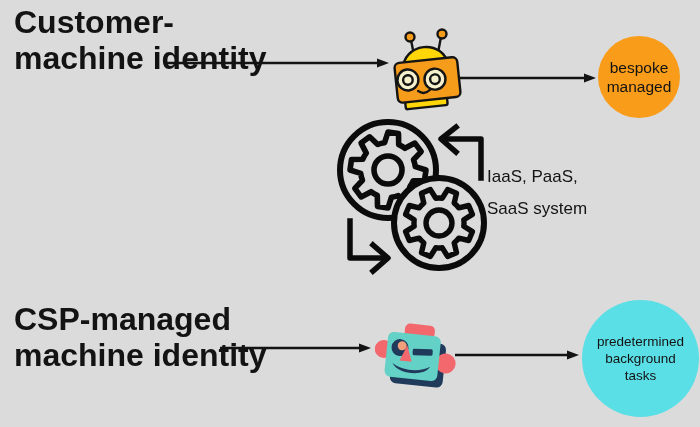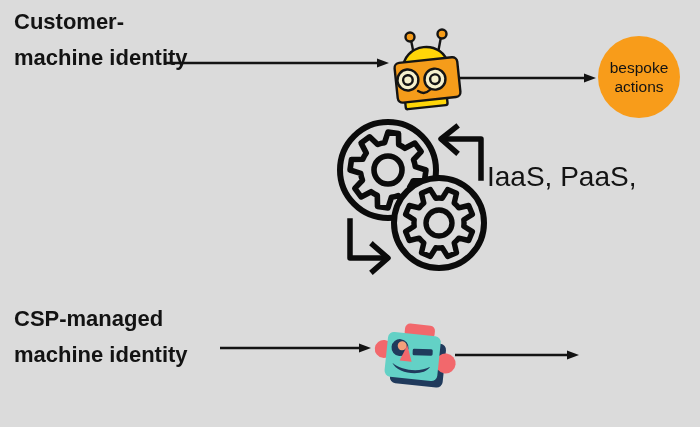--- a/index.html
+++ b/index.html
@@ -1,23 +1,23 @@
 <!DOCTYPE html>
 <html><head>
 <meta charset="utf-8">
 <style>
   html,body{margin:0;padding:0;background:#DBDBDB;}
   .stage{position:relative;width:700px;height:427px;background:#DBDBDB;overflow:hidden;
          font-family:"Liberation Sans",sans-serif;color:#131313;}
-  .headline{position:absolute;font-size:22px;line-height:36px;}
+  .headline{position:absolute;font-size:32px;line-height:36px;}
   .headline .ln{display:block;white-space:nowrap;font-weight:bold;}
   .headline .b{font-weight:bold;}
   #label-top{left:14px;top:4px;}
   #label-bottom{left:14px;top:294px;margin-top:7px;}
-  .sysline{position:absolute;left:487px;top:161px;font-size:28px;line-height:32px;}
+  .sysline{position:absolute;left:487px;top:161px;font-size:17px;line-height:32px;}
   .sysline .ln{display:block;white-space:nowrap;}
   .bubble{position:absolute;border-radius:50%;display:flex;flex-direction:column;
           align-items:center;justify-content:center;text-align:right;font-weight:500;}
   #bubble-top{left:598px;top:36px;width:82px;height:82px;background:#F89C1A;
               font-size:15.5px;line-height:19px;}
   #bubble-bottom{left:582px;top:300px;width:117px;height:117px;background:#5BDFE6;
                  font-size:13.5px;line-height:17px;}
   .overlay{position:absolute;left:0;top:0;}
   .robot{position:absolute;}
   #robot-top{left:388px;top:24px;}
@@ -74,27 +74,33 @@
     <span class="ln">machine identity</span>
   </div>
 
   <div class="headline" id="label-bottom">
     <span class="ln b">CSP-managed</span>
     <span class="ln">machine identity</span>
   </div>
 
   <div class="sysline">
     <span class="ln">IaaS, PaaS,</span>
+    <span class="ln">SaaS system</span>
   </div>
 
   <div class="bubble" id="bubble-top">
     <span>bespoke</span>
-    <span>actions</span>
+    <span>managed</span>
   </div>
 
+  <div class="bubble" id="bubble-bottom">
+    <span>predetermined</span>
+    <span>background</span>
+    <span>tasks</span>
+  </div>
 
   <svg class="robot" id="robot-top" width="80" height="88" viewBox="0 0 80 88">
     <g stroke="#141414" stroke-width="2.4" fill="none">
       <line x1="27" y1="36" x2="23" y2="16"></line>
       <circle cx="22" cy="13" r="4.5" fill="#F59C1A"></circle>
       <line x1="49" y1="34" x2="53" y2="13"></line>
       <circle cx="54" cy="10" r="4.5" fill="#F59C1A"></circle>
       <g transform="rotate(-6 39 56)">
         <path d="M17 46 L17 42 A22 19 0 0 1 61 42 L61 46 Z" fill="#FFD608"></path>
         <rect x="15" y="72" width="42" height="11" rx="2" fill="#FFD608"></rect>

